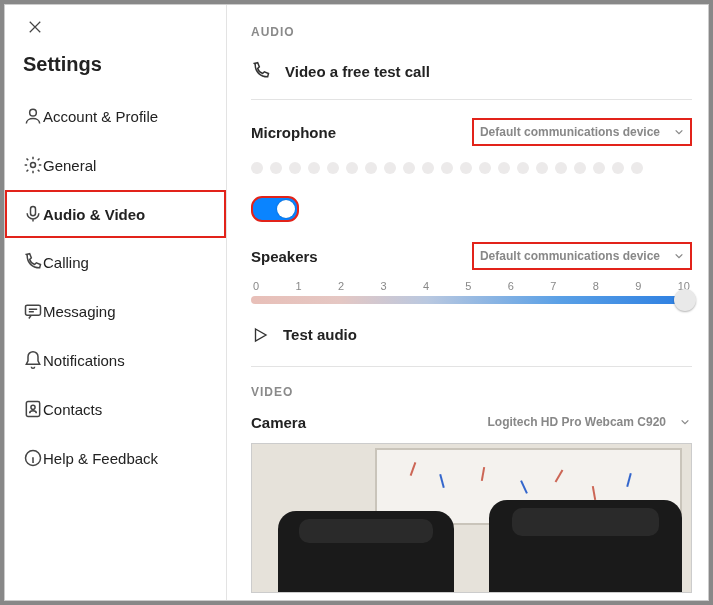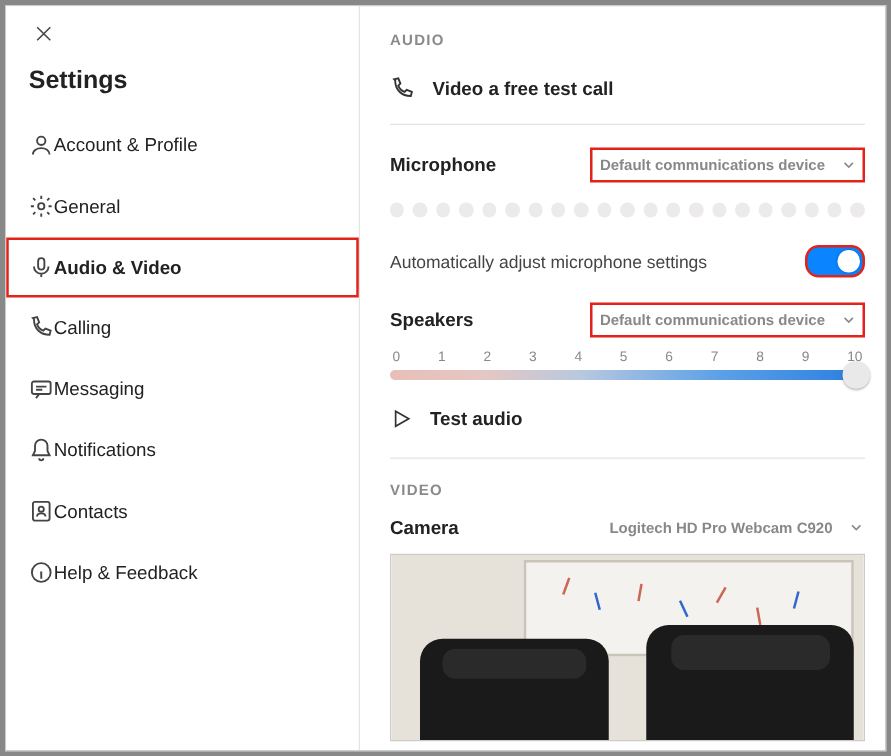--- a/index.html
+++ b/index.html
@@ -12,21 +12,21 @@
     }
     .window {
       position: absolute;
       top: 4px; left: 4px; right: 4px; bottom: 4px;
       background: #fff;
       display: flex;
       border: 1px solid #ccc;
     }
     
     .sidebar {
-      width: 283px;
+      width: 222px;
       border-right: 1px solid #e3e3e3;
       display: flex;
       flex-direction: column;
       background: #fff;
     }
     .sidebar-header {
       padding: 10px 18px 0 18px;
     }
     .close-btn {
       display: inline-flex;
@@ -158,21 +158,21 @@
     .speaker-thumb {
       position: absolute;
       right: -4px;
       top: -7px;
       width: 22px; height: 22px;
       border-radius: 50%;
       background: #e9e9e9;
       box-shadow: 0 1px 2px rgba(0,0,0,0.3);
     }
     .test-row {
-      display: flex; align-items: center; gap: 14px;
+      display: flex; align-items: flex-start; gap: 14px;
       padding: 22px 0 14px 0;
       font-size: 15px; font-weight: 700; color: #222;
     }
     .test-row .icon { width: 18px; height: 18px; color: #333; }
     .camera-prev {
       height: 150px;
       border: 1px solid #ccc;
       position: relative;
       overflow: hidden;
       margin-top: 8px;
@@ -328,21 +328,20 @@
         <span></span>
         <span></span>
         <span></span>
         <span></span>
         <span></span>
         <span></span>
         <span></span>
     </div>
 
     <div class="auto-row">
-      <span class="lbl">Automatically adjust microphone settings</span>
       <span class="toggle"></span>
     </div>
 
     <div class="field-row">
       <span class="field-label">Speakers</span>
       <span class="dropdown highlight">
         <span>Default communications device</span>
         <svg viewBox="0 0 12 12" fill="none" stroke="currentColor" stroke-width="1.5">
             <path d="M2 4l4 4 4-4"></path>
           </svg>

